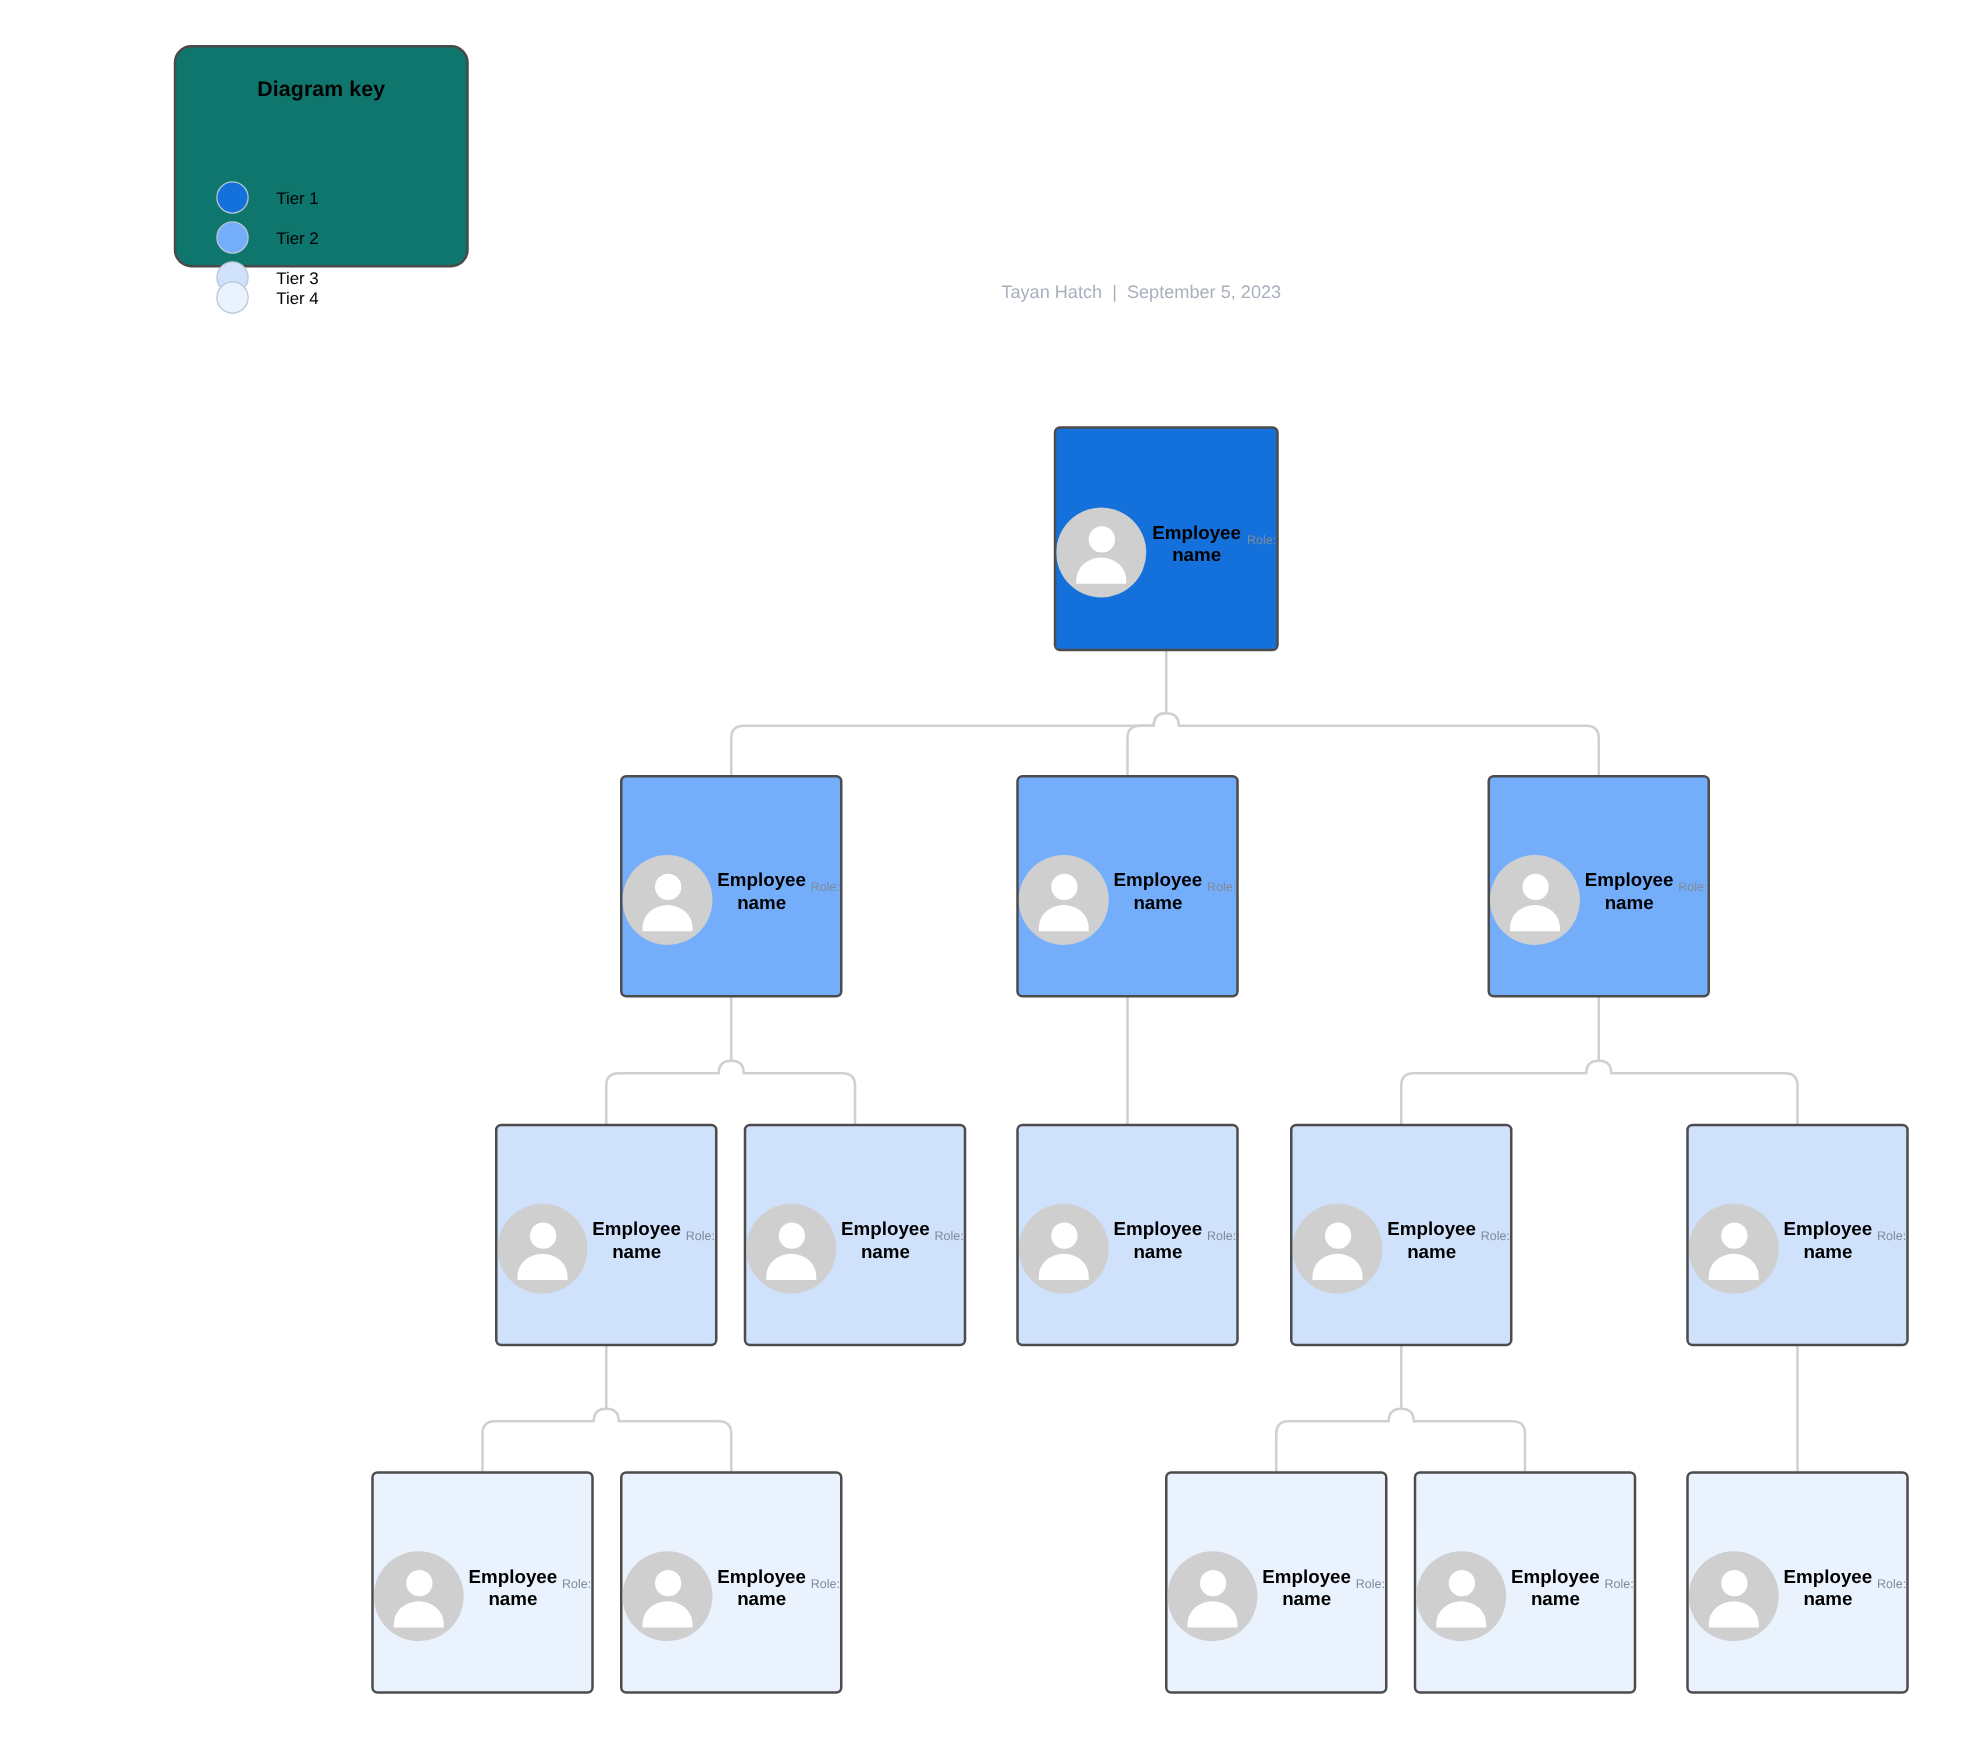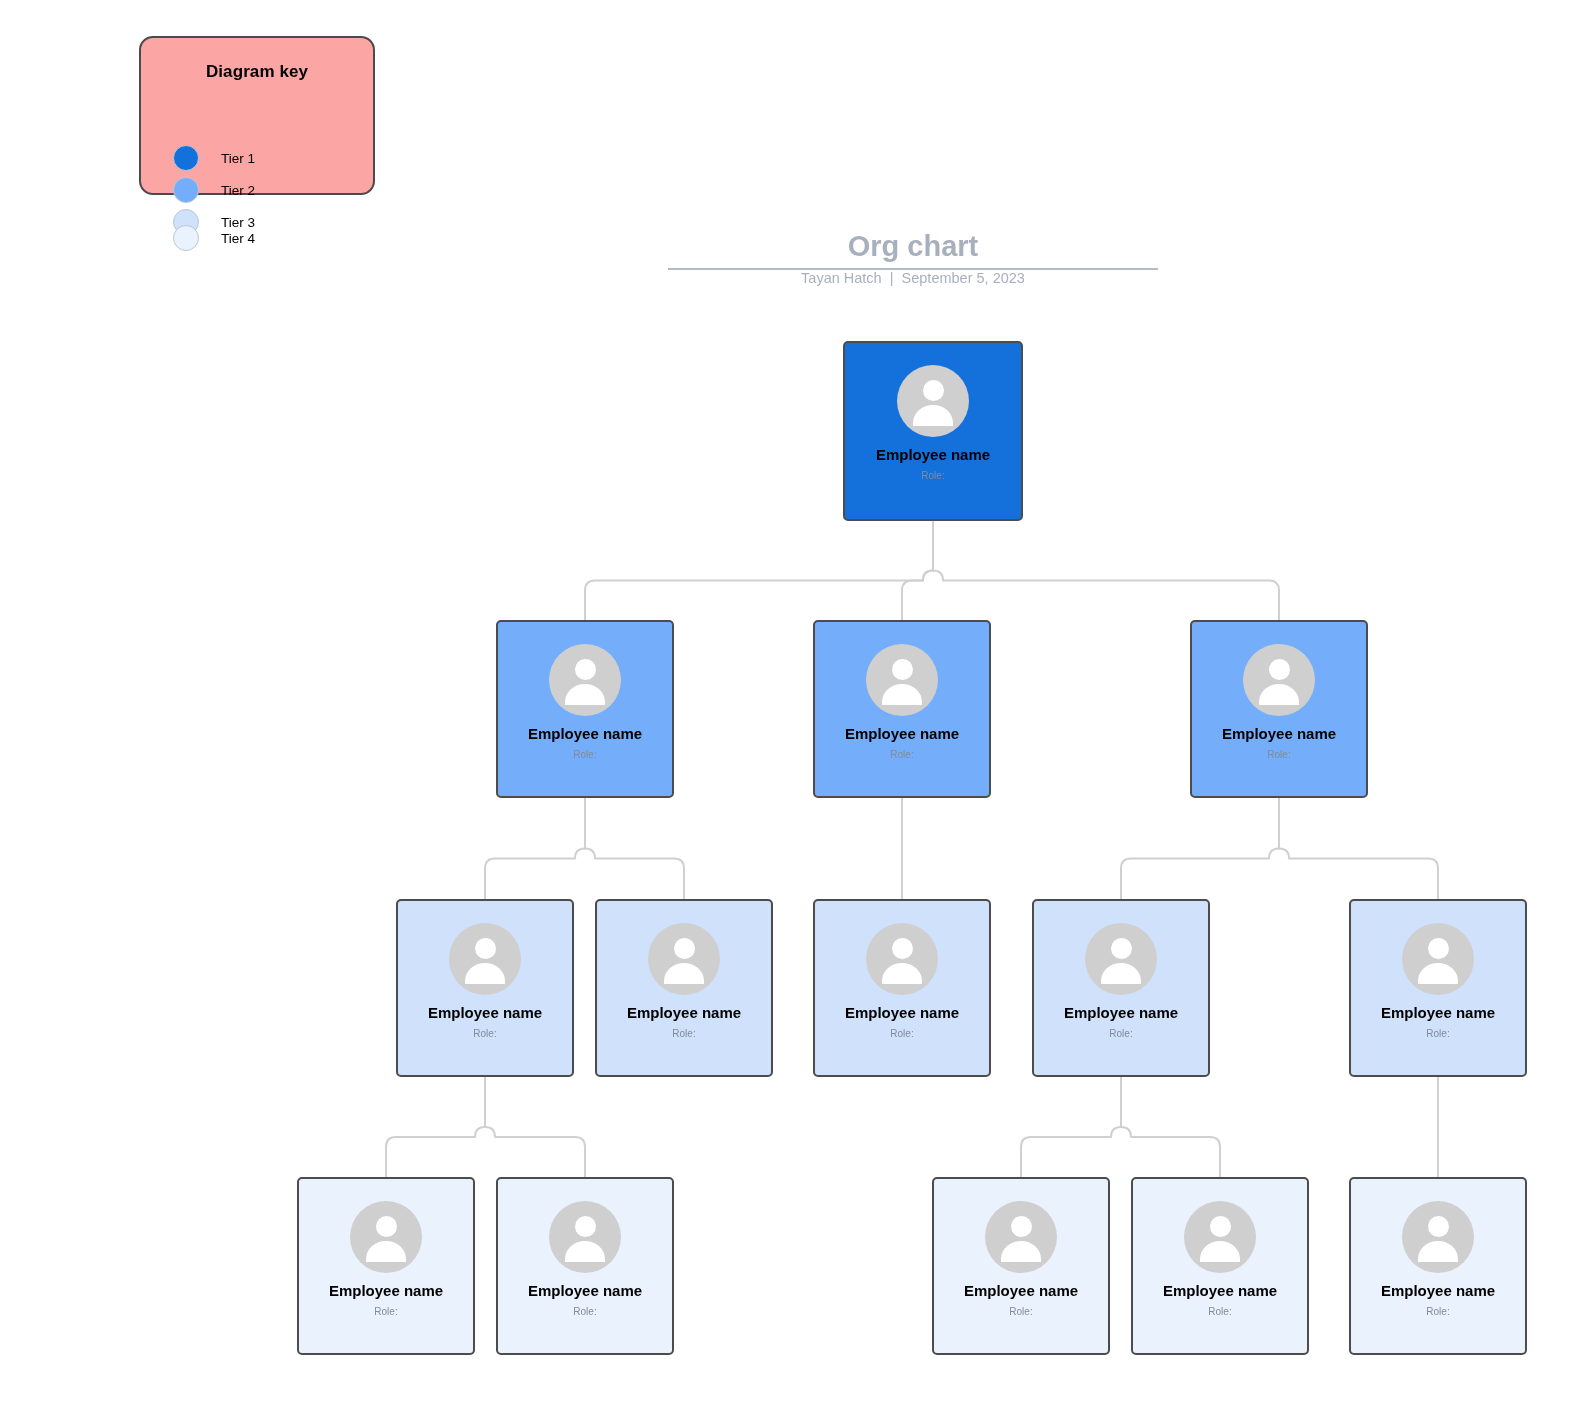--- a/index.html
+++ b/index.html
@@ -14,23 +14,23 @@
     overflow: hidden;
     font-family: "Liberation Sans", sans-serif;
   }
 
   
   #legend {
     position: absolute;
     left: 139px;
     top: 36px;
     width: 236px;
-    height: 159px;
+    height: 178px;
     box-sizing: border-box;
-    background: #fca5a5;
+    background: #0f766e;
     border: 2px solid #4a4a4a;
     border-radius: 14px;
   }
   #legend .legend-title {
     position: absolute;
     left: 0;
     right: 0;
     top: 24px;
     text-align: center;
     font-size: 17px;
@@ -95,21 +95,21 @@
     pointer-events: none;
   }
 
   
   .node {
     position: absolute;
     box-sizing: border-box;
     border: 2px solid #4c4c4c;
     border-radius: 5px;
     display: flex;
-    flex-direction: column;
+    flex-direction: row;
     align-items: center;
     overflow: hidden;
   }
   .avatar {
     width: 72px;
     height: 72px;
     border-radius: 50%;
     background: #cfcfcf;
     margin-top: 22px;
     position: relative;
@@ -171,21 +171,20 @@
         <span class="legend-label">Tier 3</span>
       </div>
       <div class="legend-row" style="top: 138px;">
         <span class="legend-swatch" style="background: rgb(234, 242, 253);"></span>
         <span class="legend-label">Tier 4</span>
       </div>
     </div>
 </div>
 
 <div id="title-block">
-  <div id="chart-title">Org chart</div>
   <div id="chart-subtitle">Tayan Hatch  |  September 5, 2023</div>
 </div>
 
 <svg id="edges" viewBox="0 0 1580 1406">
     <path d="M 933 521 L 933 570.5" fill="none" stroke="#d0d0d0" stroke-width="2" stroke-linecap="round"></path>
     <path d="M 933 570.5 q -10 0 -10 10 L 923 580.5 M 923 580.5 L 595 580.5 q -10 0 -10 10 L 585 620" fill="none" stroke="#d0d0d0" stroke-width="2" stroke-linecap="round"></path>
     <path d="M 933 570.5 q -10 0 -10 10 L 923 580.5 M 923 580.5 L 912 580.5 q -10 0 -10 10 L 902 620" fill="none" stroke="#d0d0d0" stroke-width="2" stroke-linecap="round"></path>
     <path d="M 933 570.5 q 10 0 10 10 L 943 580.5 M 943 580.5 L 1269 580.5 q 10 0 10 10 L 1279 620" fill="none" stroke="#d0d0d0" stroke-width="2" stroke-linecap="round"></path>
     <path d="M 585 798 L 585 848.5" fill="none" stroke="#d0d0d0" stroke-width="2" stroke-linecap="round"></path>
     <path d="M 585 848.5 q -10 0 -10 10 L 575 858.5 M 575 858.5 L 495 858.5 q -10 0 -10 10 L 485 899" fill="none" stroke="#d0d0d0" stroke-width="2" stroke-linecap="round"></path>

